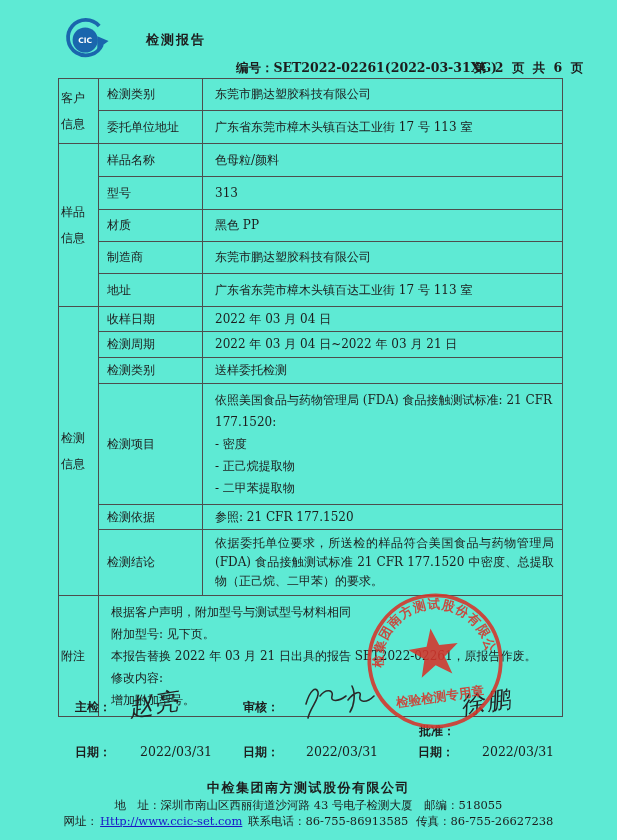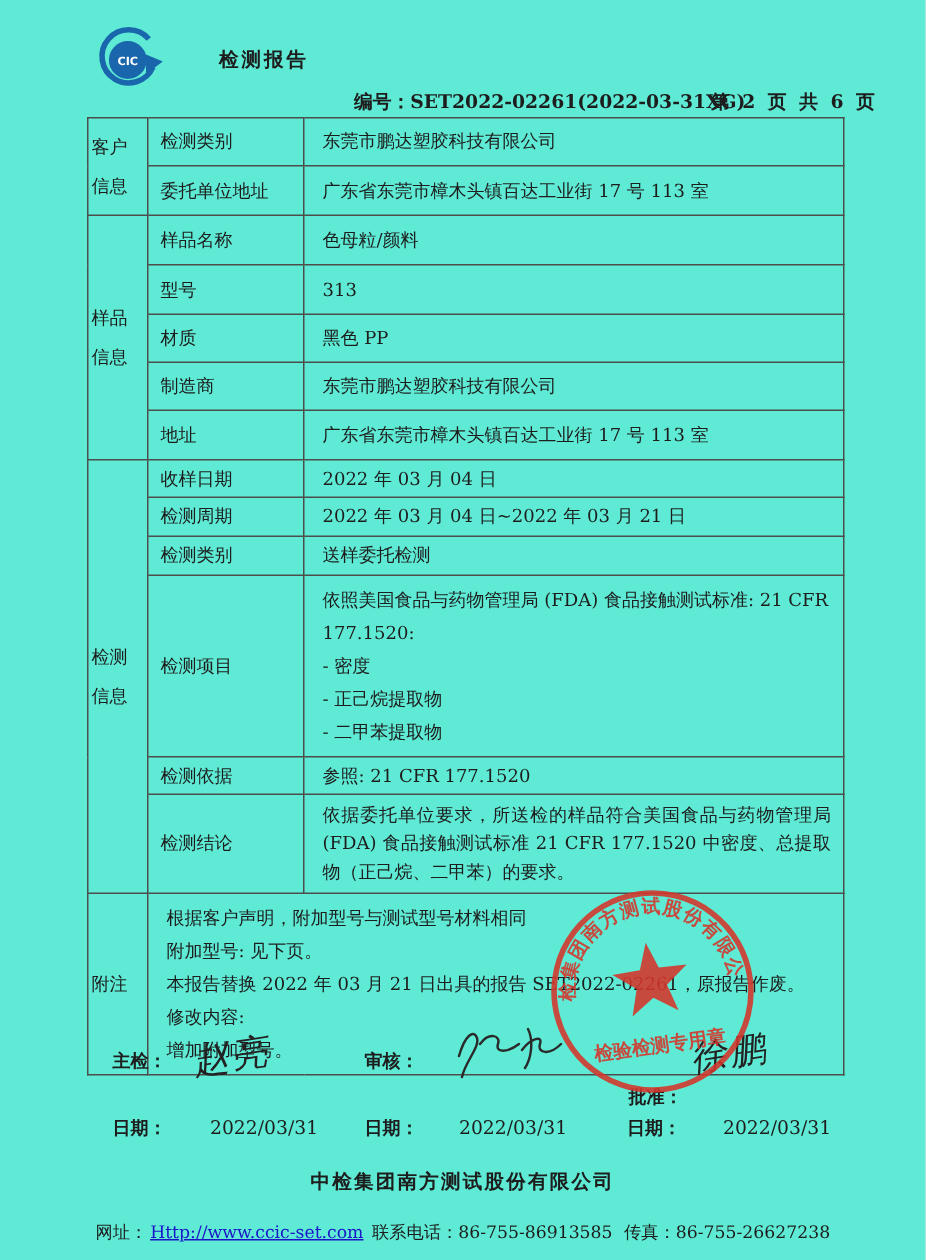--- a/index.html
+++ b/index.html
@@ -170,19 +170,20 @@
     </defs>
     <circle cx="80" cy="80" r="70" fill="none" stroke="#d6352b" stroke-width="4"></circle>
     <text font-size="13.5" font-weight="bold" fill="#d6352b" letter-spacing="1" font-family="DejaVu Sans, sans-serif">
       <textPath href="#arcTop" startOffset="50%" text-anchor="middle">中检集团南方测试股份有限公司</textPath>
     </text>
     <polygon fill="#d6352b" points="80,45 86.8,63.7 106.6,64.4 90.9,76.6 96.5,95.7 80,84.5 63.5,95.7 69.1,76.6 53.4,64.4 73.2,63.7"></polygon>
     <text x="80" y="123" font-size="13.5" font-weight="bold" fill="#d6352b" text-anchor="middle" font-family="DejaVu Sans, sans-serif">检验检测专用章</text>
   </svg>
 
   <div class="f-line f1">中检集团南方测试股份有限公司</div>
+  <div class="f-line f2">地　址：深圳市南山区西丽街道沙河路 43 号电子检测大厦　邮编：518055</div>
   <div class="f-line f3">
     <span>网址：</span><a>Http://www.ccic-set.com</a>
     <span>联系电话：86-755-86913585</span>
     <span>传真：86-755-26627238</span>
   </div>
 
 </div>
 
 </body></html>

